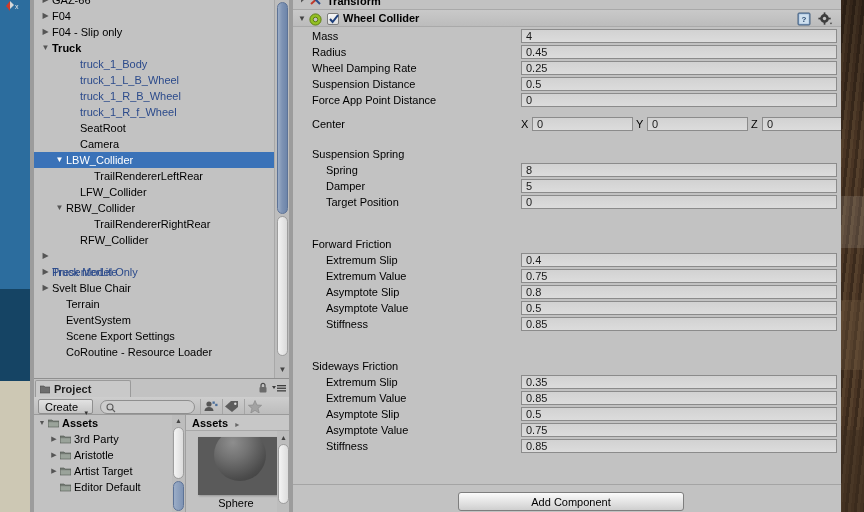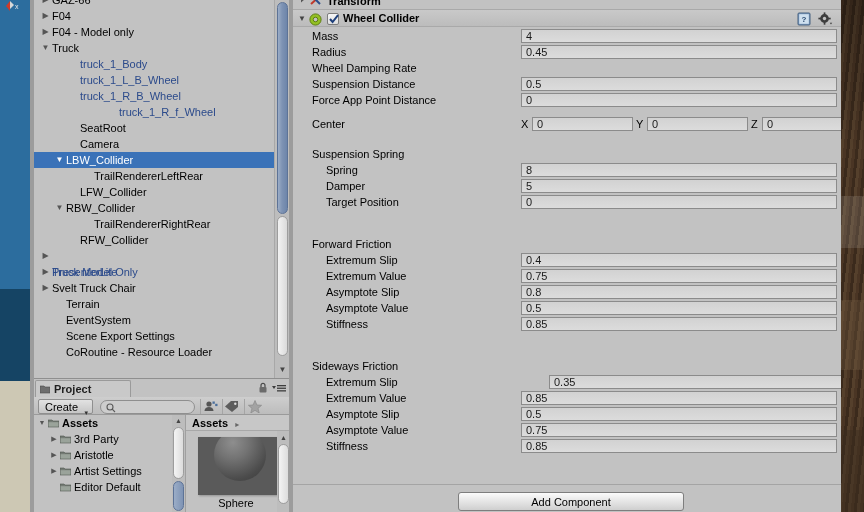--- a/index.html
+++ b/index.html
@@ -172,37 +172,37 @@
         <div class="hrow" style="margin-top: -8px;">
           <span class="tri" style="left: 6px;">▶</span>
           <span class="lbl" style="left: 18px;">GAZ-66</span>
         </div>
         <div class="hrow">
           <span class="tri" style="left: 6px;">▶</span>
           <span class="lbl" style="left: 18px;">F04</span>
         </div>
         <div class="hrow">
           <span class="tri" style="left: 6px;">▶</span>
-          <span class="lbl" style="left: 18px;">F04 - Model only</span>
+          <span class="lbl" style="left: 18px;">F04 - Slip only</span>
         </div>
         <div class="hrow">
           <span class="tri" style="left: 6px;">▼</span>
-          <span class="lbl" style="left: 18px;">Truck</span>
+          <span class="lbl" style="left: 18px; font-weight: bold;">Truck</span>
         </div>
         <div class="hrow">
           <span class="lbl blue" style="left: 46px;">truck_1_Body</span>
         </div>
         <div class="hrow">
           <span class="lbl blue" style="left: 46px;">truck_1_L_B_Wheel</span>
         </div>
         <div class="hrow">
           <span class="lbl blue" style="left: 46px;">truck_1_R_B_Wheel</span>
         </div>
         <div class="hrow">
-          <span class="lbl blue" style="left: 46px; margin-left: 39px;">truck_1_R_f_Wheel</span>
+          <span class="lbl blue" style="left: 46px;">truck_1_R_f_Wheel</span>
         </div>
         <div class="hrow">
           <span class="lbl" style="left: 46px;">SeatRoot</span>
         </div>
         <div class="hrow">
           <span class="lbl" style="left: 46px;">Camera</span>
         </div>
         <div class="hrow sel">
           <span class="tri" style="left: 20px;">▼</span>
           <span class="lbl" style="left: 32px;">LBW_Collider</span>
@@ -226,21 +226,21 @@
         <div class="hrow">
           <span class="tri" style="left: 6px;">▶</span>
           <span class="lbl blue" style="left: 18px; margin-top: 16px;">Truck Model Only</span>
         </div>
         <div class="hrow">
           <span class="tri" style="left: 6px;">▶</span>
           <span class="lbl blue" style="left: 18px;">PresenterLite</span>
         </div>
         <div class="hrow">
           <span class="tri" style="left: 6px;">▶</span>
-          <span class="lbl" style="left: 18px;">Svelt Truck Chair</span>
+          <span class="lbl" style="left: 18px;">Svelt Blue Chair</span>
         </div>
         <div class="hrow">
           <span class="lbl" style="left: 32px;">Terrain</span>
         </div>
         <div class="hrow">
           <span class="lbl" style="left: 32px;">EventSystem</span>
         </div>
         <div class="hrow">
           <span class="lbl" style="left: 32px;">Scene Export Settings</span>
         </div>
@@ -332,21 +332,21 @@
             <path d="M0.6 3.2h9.8v4.4H0.6z" fill="#9aa39a"></path>
           </svg>
           <span class="lbl" style="left: 40px;">Aristotle</span>
         </div>
         <div class="prow">
           <span class="tri" style="left: 15px;">▶</span>
           <svg viewBox="0 0 11 9" class="fi" style="left: 26px;">
             <path d="M0 1h4l1 1h6v6H0z" fill="#747b74" stroke="#4e544e" stroke-width=".6"></path>
             <path d="M0.6 3.2h9.8v4.4H0.6z" fill="#9aa39a"></path>
           </svg>
-          <span class="lbl" style="left: 40px;">Artist Settings</span>
+          <span class="lbl" style="left: 40px;">Artist Target</span>
         </div>
         <div class="prow">
           <svg viewBox="0 0 11 9" class="fi" style="left: 26px;">
             <path d="M0 1h4l1 1h6v6H0z" fill="#747b74" stroke="#4e544e" stroke-width=".6"></path>
             <path d="M0.6 3.2h9.8v4.4H0.6z" fill="#9aa39a"></path>
           </svg>
           <span class="lbl" style="left: 40px;">Editor Default</span>
         </div>
       </div>
 
@@ -421,20 +421,21 @@
         <div class="frow" style="top: 28px;">
           <span class="flabel" style="left: 19px;">Mass</span>
           <div class="ffield" style="left: 228px; width: 316px;">4</div>
         </div>
         <div class="frow" style="top: 44px;">
           <span class="flabel" style="left: 19px;">Radius</span>
           <div class="ffield" style="left: 228px; width: 316px;">0.45</div>
         </div>
         <div class="frow" style="top: 60px; padding-left: 14px;">
           <span class="flabel" style="left: 19px;">Wheel Damping Rate</span>
+          <div class="ffield" style="left: 228px; width: 316px;">0.25</div>
         </div>
         <div class="frow" style="top: 76px;">
           <span class="flabel" style="left: 19px;">Suspension Distance</span>
           <div class="ffield" style="left: 228px; width: 316px;">0.5</div>
         </div>
         <div class="frow" style="top: 92px;">
           <span class="flabel" style="left: 19px;">Force App Point Distance</span>
           <div class="ffield" style="left: 228px; width: 316px;">0</div>
         </div>
         <div class="frow" style="top: 116px;">
@@ -476,21 +477,21 @@
           <span class="flabel" style="left: 33px;">Asymptote Value</span>
           <div class="ffield" style="left: 228px; width: 316px;">0.5</div>
         </div>
         <div class="frow" style="top: 316px;">
           <span class="flabel" style="left: 33px;">Stiffness</span>
           <div class="ffield" style="left: 228px; width: 316px;">0.85</div>
         </div>
         <div class="group-label" style="top: 358px; position: absolute;">Sideways Friction</div>
         <div class="frow" style="top: 374px;">
           <span class="flabel" style="left: 33px;">Extremum Slip</span>
-          <div class="ffield" style="left: 228px; width: 316px; margin-left: 28px;">0.35</div>
+          <div class="ffield" style="left: 228px; width: 316px;">0.35</div>
         </div>
         <div class="frow" style="top: 390px;">
           <span class="flabel" style="left: 33px;">Extremum Value</span>
           <div class="ffield" style="left: 228px; width: 316px;">0.85</div>
         </div>
         <div class="frow" style="top: 406px;">
           <span class="flabel" style="left: 33px;">Asymptote Slip</span>
           <div class="ffield" style="left: 228px; width: 316px;">0.5</div>
         </div>
         <div class="frow" style="top: 422px;">

